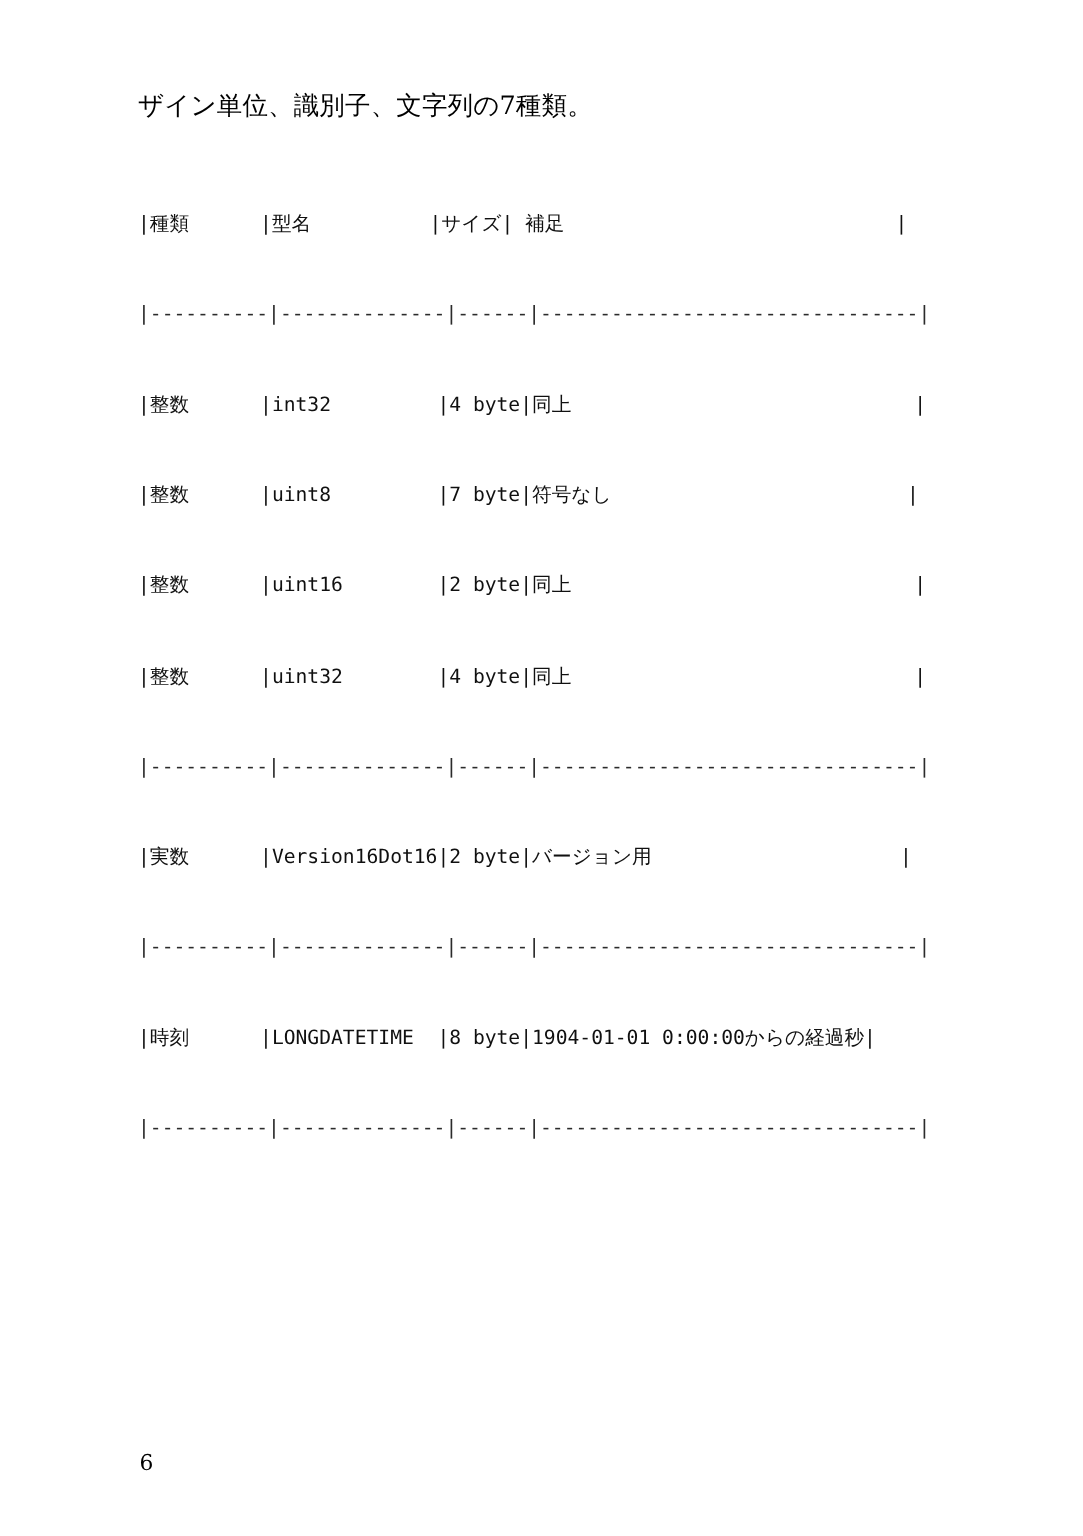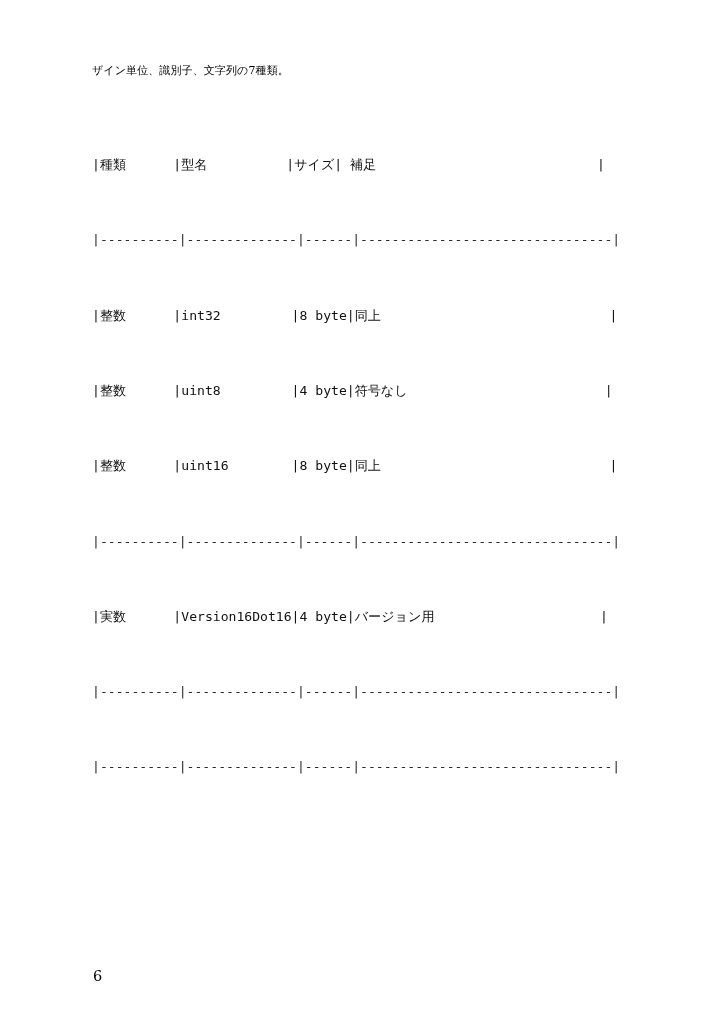--- a/index.html
+++ b/index.html
@@ -30,42 +30,41 @@
   .content {
     position: absolute;
     left: 92px;
     top: 60px;
     width: 540px;
   }
 
   
   .intro-line {
     font-family: "DejaVu Serif", "Liberation Serif", serif;
-    font-size: 11px;
+    font-size: 17px;
     line-height: 22px;
     letter-spacing: 0.1px;
     white-space: pre;
     margin: 0 0 18px 0;
   }
 
   
   .ascii-table {
     font-family: "DejaVu Sans Mono", "Liberation Mono", monospace;
     font-size: 13.1px;
     line-height: 20.1px;
     white-space: pre;
     letter-spacing: 0px;
     margin: 0;
     color: #101010;
   }
   .ascii-table .row {
     white-space: pre;
     display: block;
     height: 20.1px;
-    margin-top: 15px;
   }
   .ascii-table .row.sep {
     color: #2b2b2b;
   }
 
   
   .page-number {
     position: absolute;
     left: 93px;
     top: 968px;
@@ -79,26 +78,28 @@
 
 <div class="page">
 
   <div class="content">
 
     <div class="intro-line">ザイン単位、識別子、文字列の7種類。</div>
 
     <div class="ascii-table">
       <span class="row">|種類      |型名          |サイズ| 補足                            |</span>
       <span class="row sep">|----------|--------------|------|--------------------------------|</span>
-      <span class="row">|整数      |int32         |8 byte|同上                             |</span>
-      <span class="row">|整数      |uint8         |4 byte|符号なし                         |</span>
-      <span class="row">|整数      |uint16        |8 byte|同上                             |</span>
+      <span class="row">|整数      |int32         |4 byte|同上                             |</span>
+      <span class="row">|整数      |uint8         |7 byte|符号なし                         |</span>
+      <span class="row">|整数      |uint16        |2 byte|同上                             |</span>
+      <span class="row">|整数      |uint32        |4 byte|同上                             |</span>
       <span class="row sep">|----------|--------------|------|--------------------------------|</span>
-      <span class="row">|実数      |Version16Dot16|4 byte|バージョン用                     |</span>
+      <span class="row">|実数      |Version16Dot16|2 byte|バージョン用                     |</span>
       <span class="row sep">|----------|--------------|------|--------------------------------|</span>
+      <span class="row">|時刻      |LONGDATETIME  |8 byte|1904-01-01 0:00:00からの経過秒|</span>
       <span class="row sep">|----------|--------------|------|--------------------------------|</span>
       
       
       
       
       
       
       
       
     </div>

